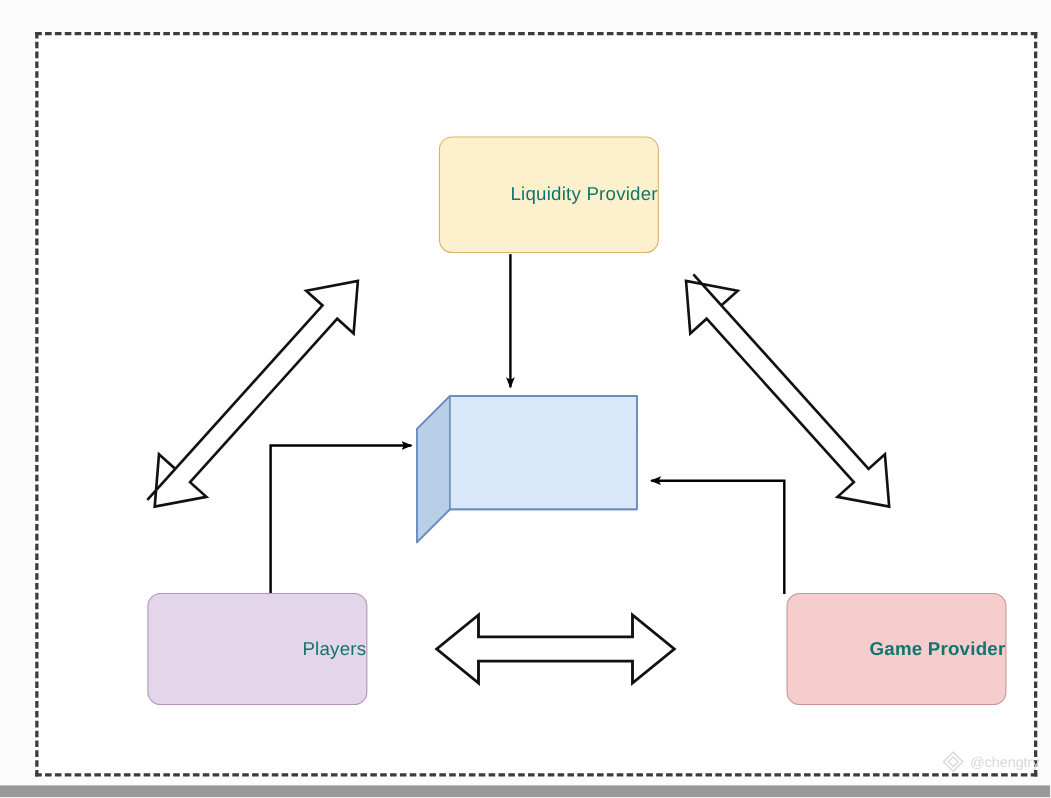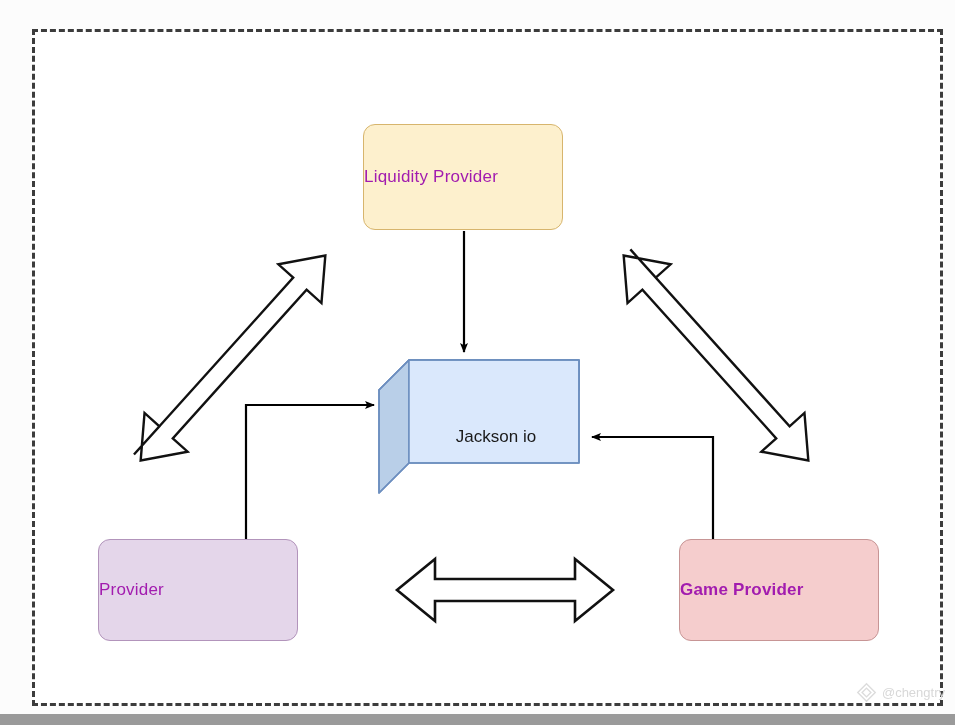--- a/index.html
+++ b/index.html
@@ -37,27 +37,28 @@
     pointer-events: none;
   }
   #diagram-svg .hit { pointer-events: all; }
   
   .node {
     position: absolute;
     border-radius: 12px;
     border: 1.4px solid;
     display: flex;
     align-items: center;
-    justify-content: flex-start;
+    justify-content: flex-end;
     font-size: 17px;
-    color: #a21caf;
+    color: #0f766e;
     letter-spacing: 0.2px;
     line-height: 1.2;
     text-align: center;
     user-select: none;
+    margin-left: 36px;
   }
   #node-liquidity-provider {
     left: 363px; top: 124px;
     width: 200px; height: 106px;
     background: #fdf0cd;
     border-color: #d7b56d;
   }
   #node-players {
     left: 98px; top: 539px;
     width: 200px; height: 102px;
@@ -197,28 +198,27 @@
 
       <polygon points="379,390 379,493 409,463 409,360" fill="#b9cfe8" stroke="#6c8ebf" stroke-width="1.5" stroke-linejoin="round"></polygon>
 
       <polygon points="409,360 579,360 579,463 409,463" fill="#dae8fc" stroke="#6c8ebf" stroke-width="1.5" stroke-linejoin="round"></polygon>
 
       <polygon points="379,390 409,360 579,360 579,463 409,463 379,493" fill="none" stroke="#6c8ebf" stroke-width="1.6" stroke-linejoin="round"></polygon>
     </g>
   </svg>
 
   <div id="node-jackson-io"></div>
-  <div id="jackson-io-label">Jackson io</div>
 
   <div id="node-liquidity-provider" class="node">
     <span>Liquidity Provider</span>
   </div>
 
   <div id="node-players" class="node">
-    <span>Provider</span>
+    <span>Players</span>
   </div>
 
   <div id="node-game-provider" class="node">
     <span>Game Provider</span>
   </div>
 
   <div id="watermark">
     <span>
       <svg width="21" height="21" viewBox="0 0 24 24">
         <path d="M12 2 L22 12 L12 22 L2 12 Z" fill="none" stroke="#dcdcdc" stroke-width="1.6"></path>

